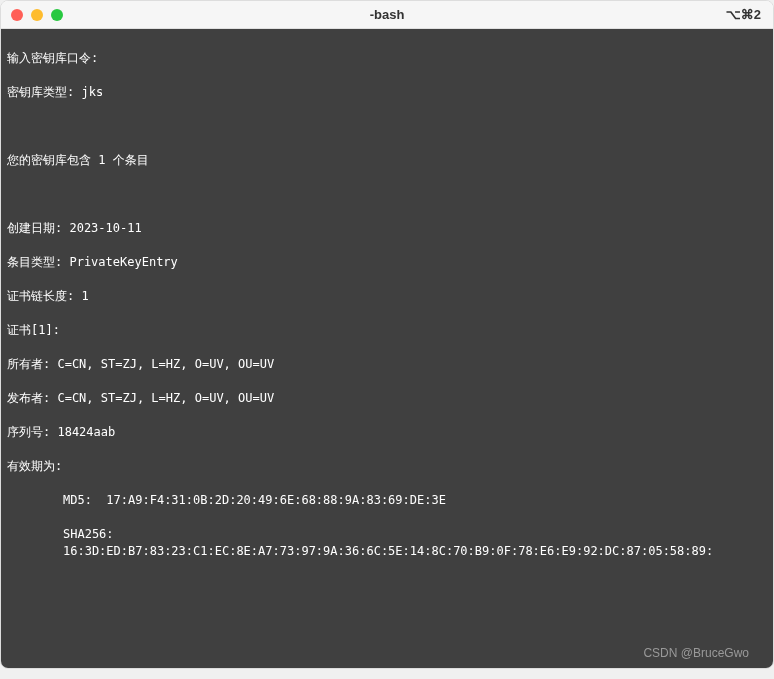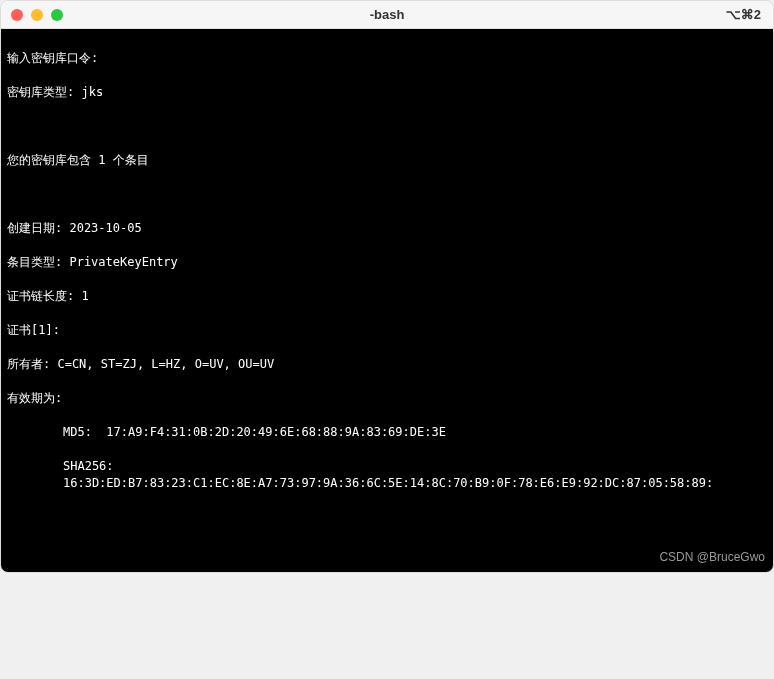--- a/index.html
+++ b/index.html
@@ -8,21 +8,21 @@
       box-sizing: border-box;
     }
     body {
       background: #f0f0f0;
       font-family: -apple-system, BlinkMacSystemFont, "Segoe UI", sans-serif;
       width: 774px;
       height: 679px;
     }
     .window {
       width: 774px;
-      height: 573px;
+      height: 669px;
       background: #fff;
       border-radius: 8px;
       overflow: hidden;
       display: flex;
       flex-direction: column;
       border: 1px solid #ddd;
     }
     .titlebar {
       height: 28px;
       background: #f6f6f6;
@@ -54,33 +54,33 @@
     }
     .shortcut {
       position: absolute;
       right: 12px;
       font-size: 13px;
       font-weight: 600;
       color: #333;
     }
     .terminal {
       flex: 1;
-      background: #000000;
+      background: #404040;
       color: #fff;
       font-family: Menlo, Monaco, Consolas, monospace;
       font-size: 12px;
       line-height: 17px;
       padding: 4px 6px;
       white-space: pre-wrap;
       overflow: hidden;
       position: relative;
     }
     .watermark {
       position: absolute;
-      right: 8px;
+      right: 24px;
       bottom: 6px;
       color: #999;
       font-family: sans-serif;
       font-size: 12px;
     }
     .termline {
       display: block;
     }
     .indent1 {
       padding-left: 56px;
@@ -98,25 +98,27 @@
     </div>
     <div class="title">-bash</div>
     <div class="shortcut">⌥⌘2</div>
   </div>
   <div class="terminal">
 <span class="termline">输入密钥库口令:</span>
 <span class="termline">密钥库类型: jks</span>
 <span class="termline"> </span>
 <span class="termline">您的密钥库包含 1 个条目</span>
 <span class="termline"> </span>
-<span class="termline">创建日期: 2023-10-05</span>
+<span class="termline">创建日期: 2023-10-11</span>
 <span class="termline">条目类型: PrivateKeyEntry</span>
 <span class="termline">证书链长度: 1</span>
 <span class="termline">证书[1]:</span>
 <span class="termline">所有者: C=CN, ST=ZJ, L=HZ, O=UV, OU=UV</span>
+<span class="termline">发布者: C=CN, ST=ZJ, L=HZ, O=UV, OU=UV</span>
+<span class="termline">序列号: 18424aab</span>
 <span class="termline">有效期为:</span>
 <span class="termline indent1">MD5:  17:A9:F4:31:0B:2D:20:49:6E:68:88:9A:83:69:DE:3E</span>
 <span class="termline indent1">SHA256: 16:3D:ED:B7:83:23:C1:EC:8E:A7:73:97:9A:36:6C:5E:14:8C:70:B9:0F:78:E6:E9:92:DC:87:05:58:89:</span>
 
 
 
 
 
 
 

